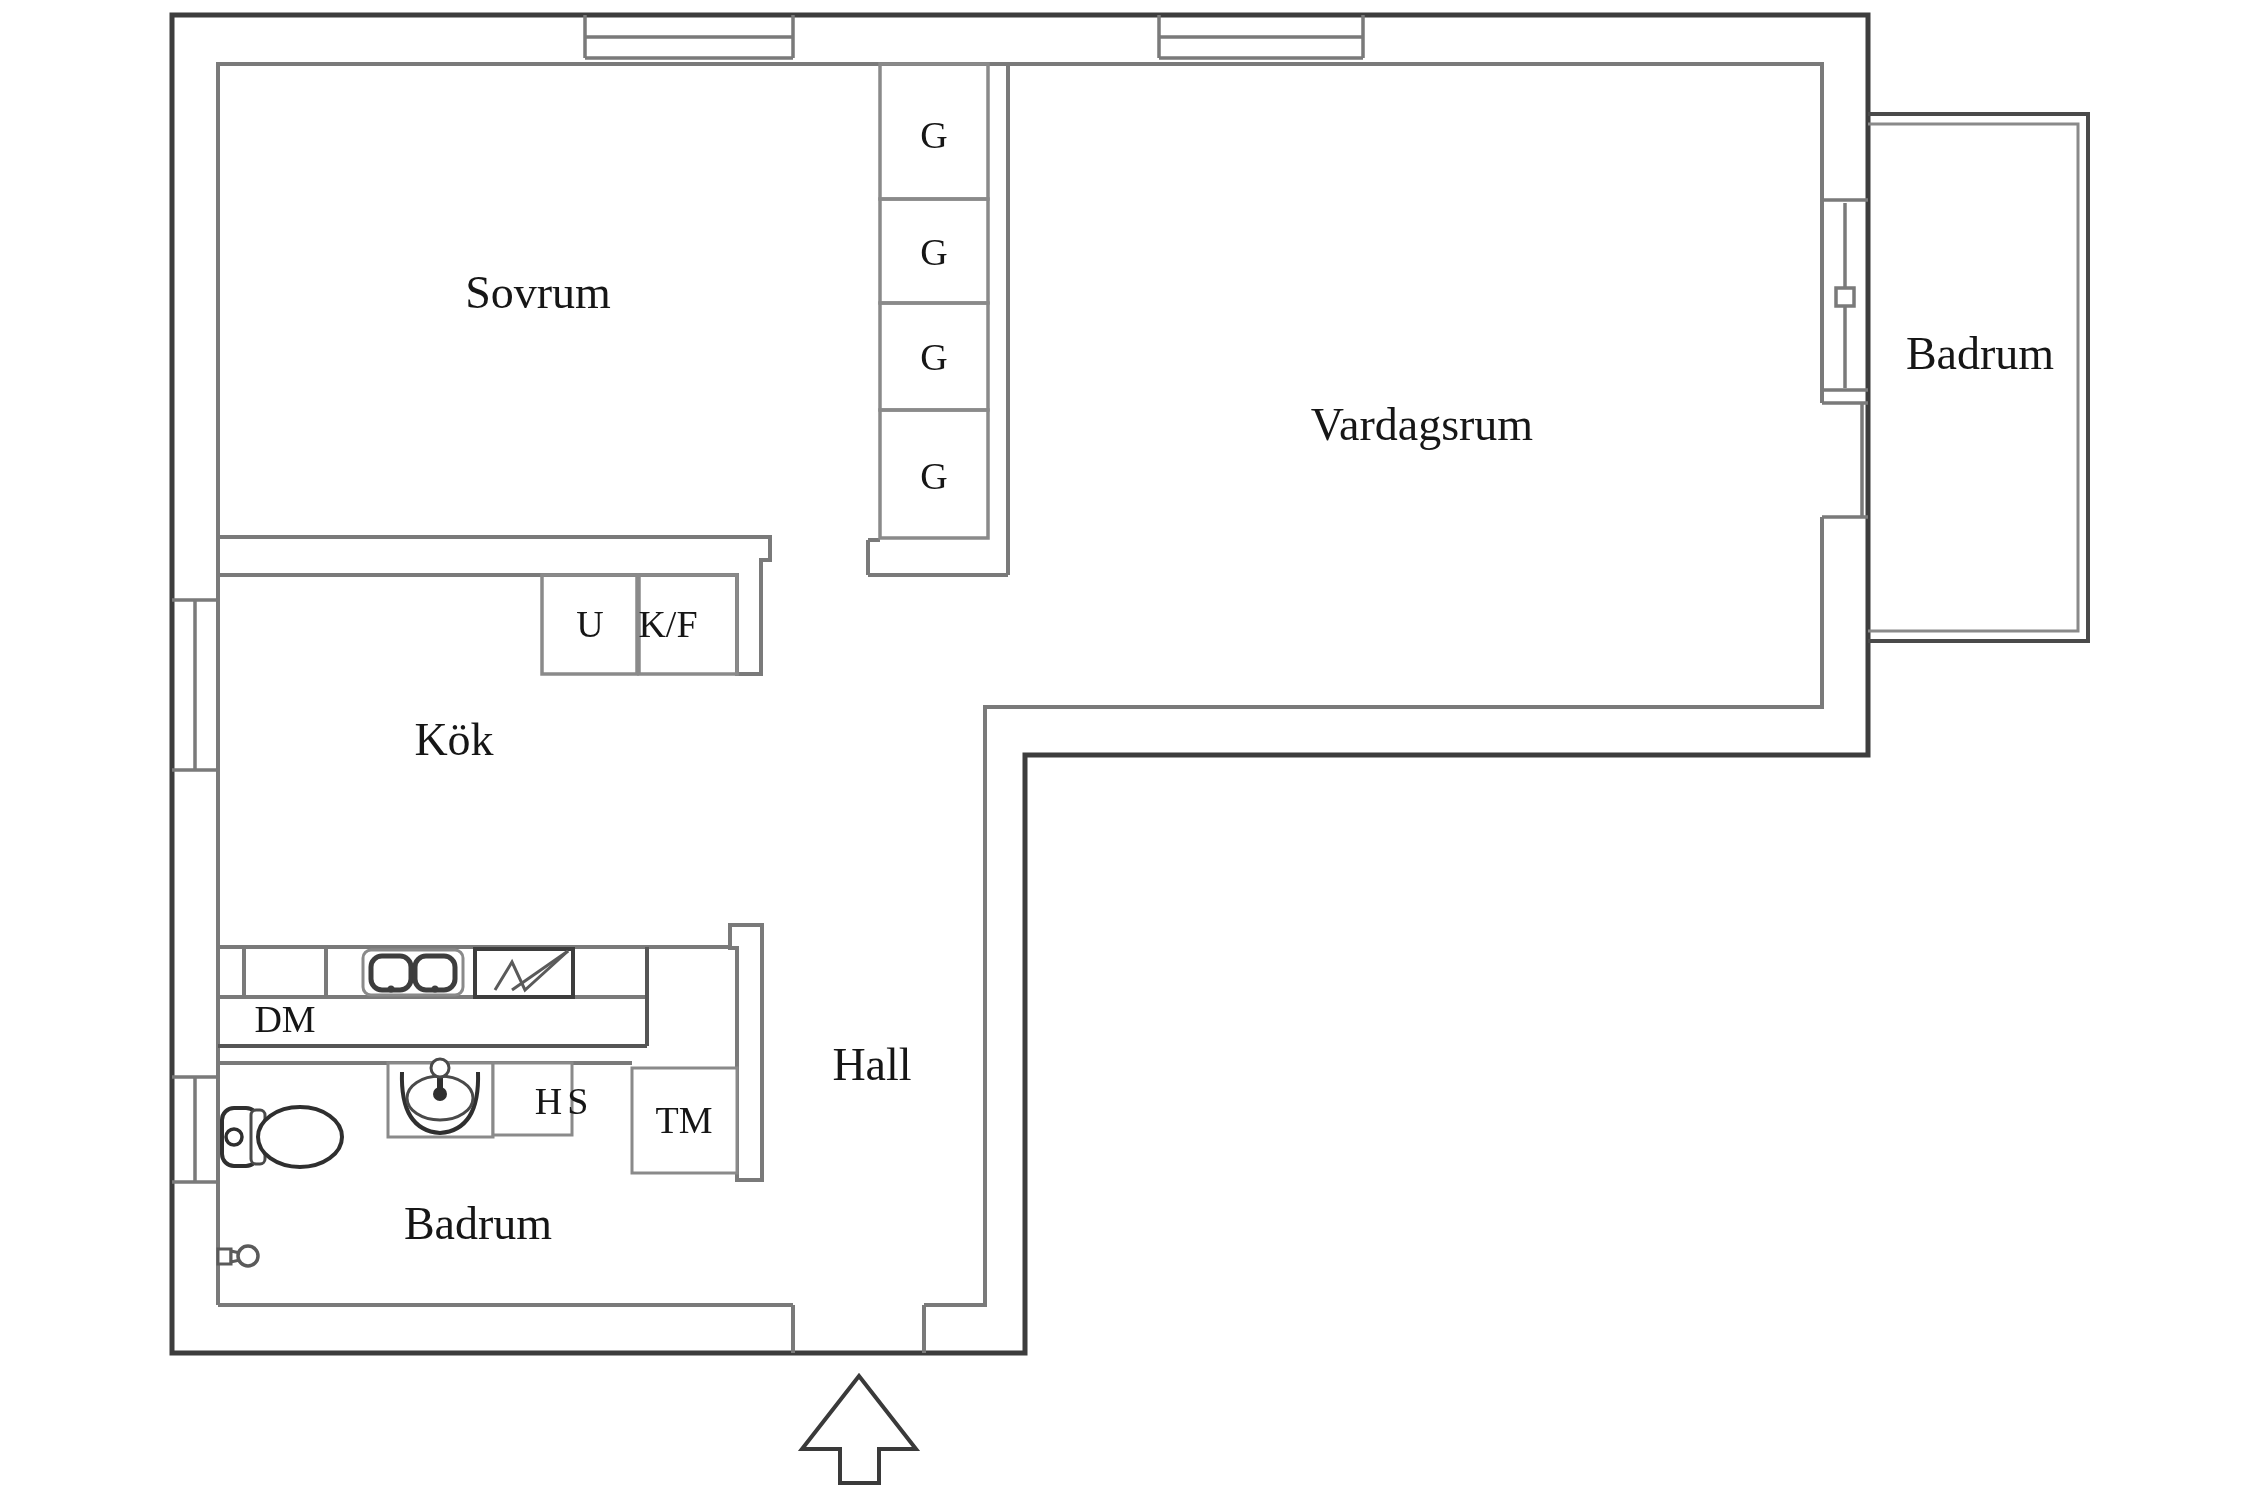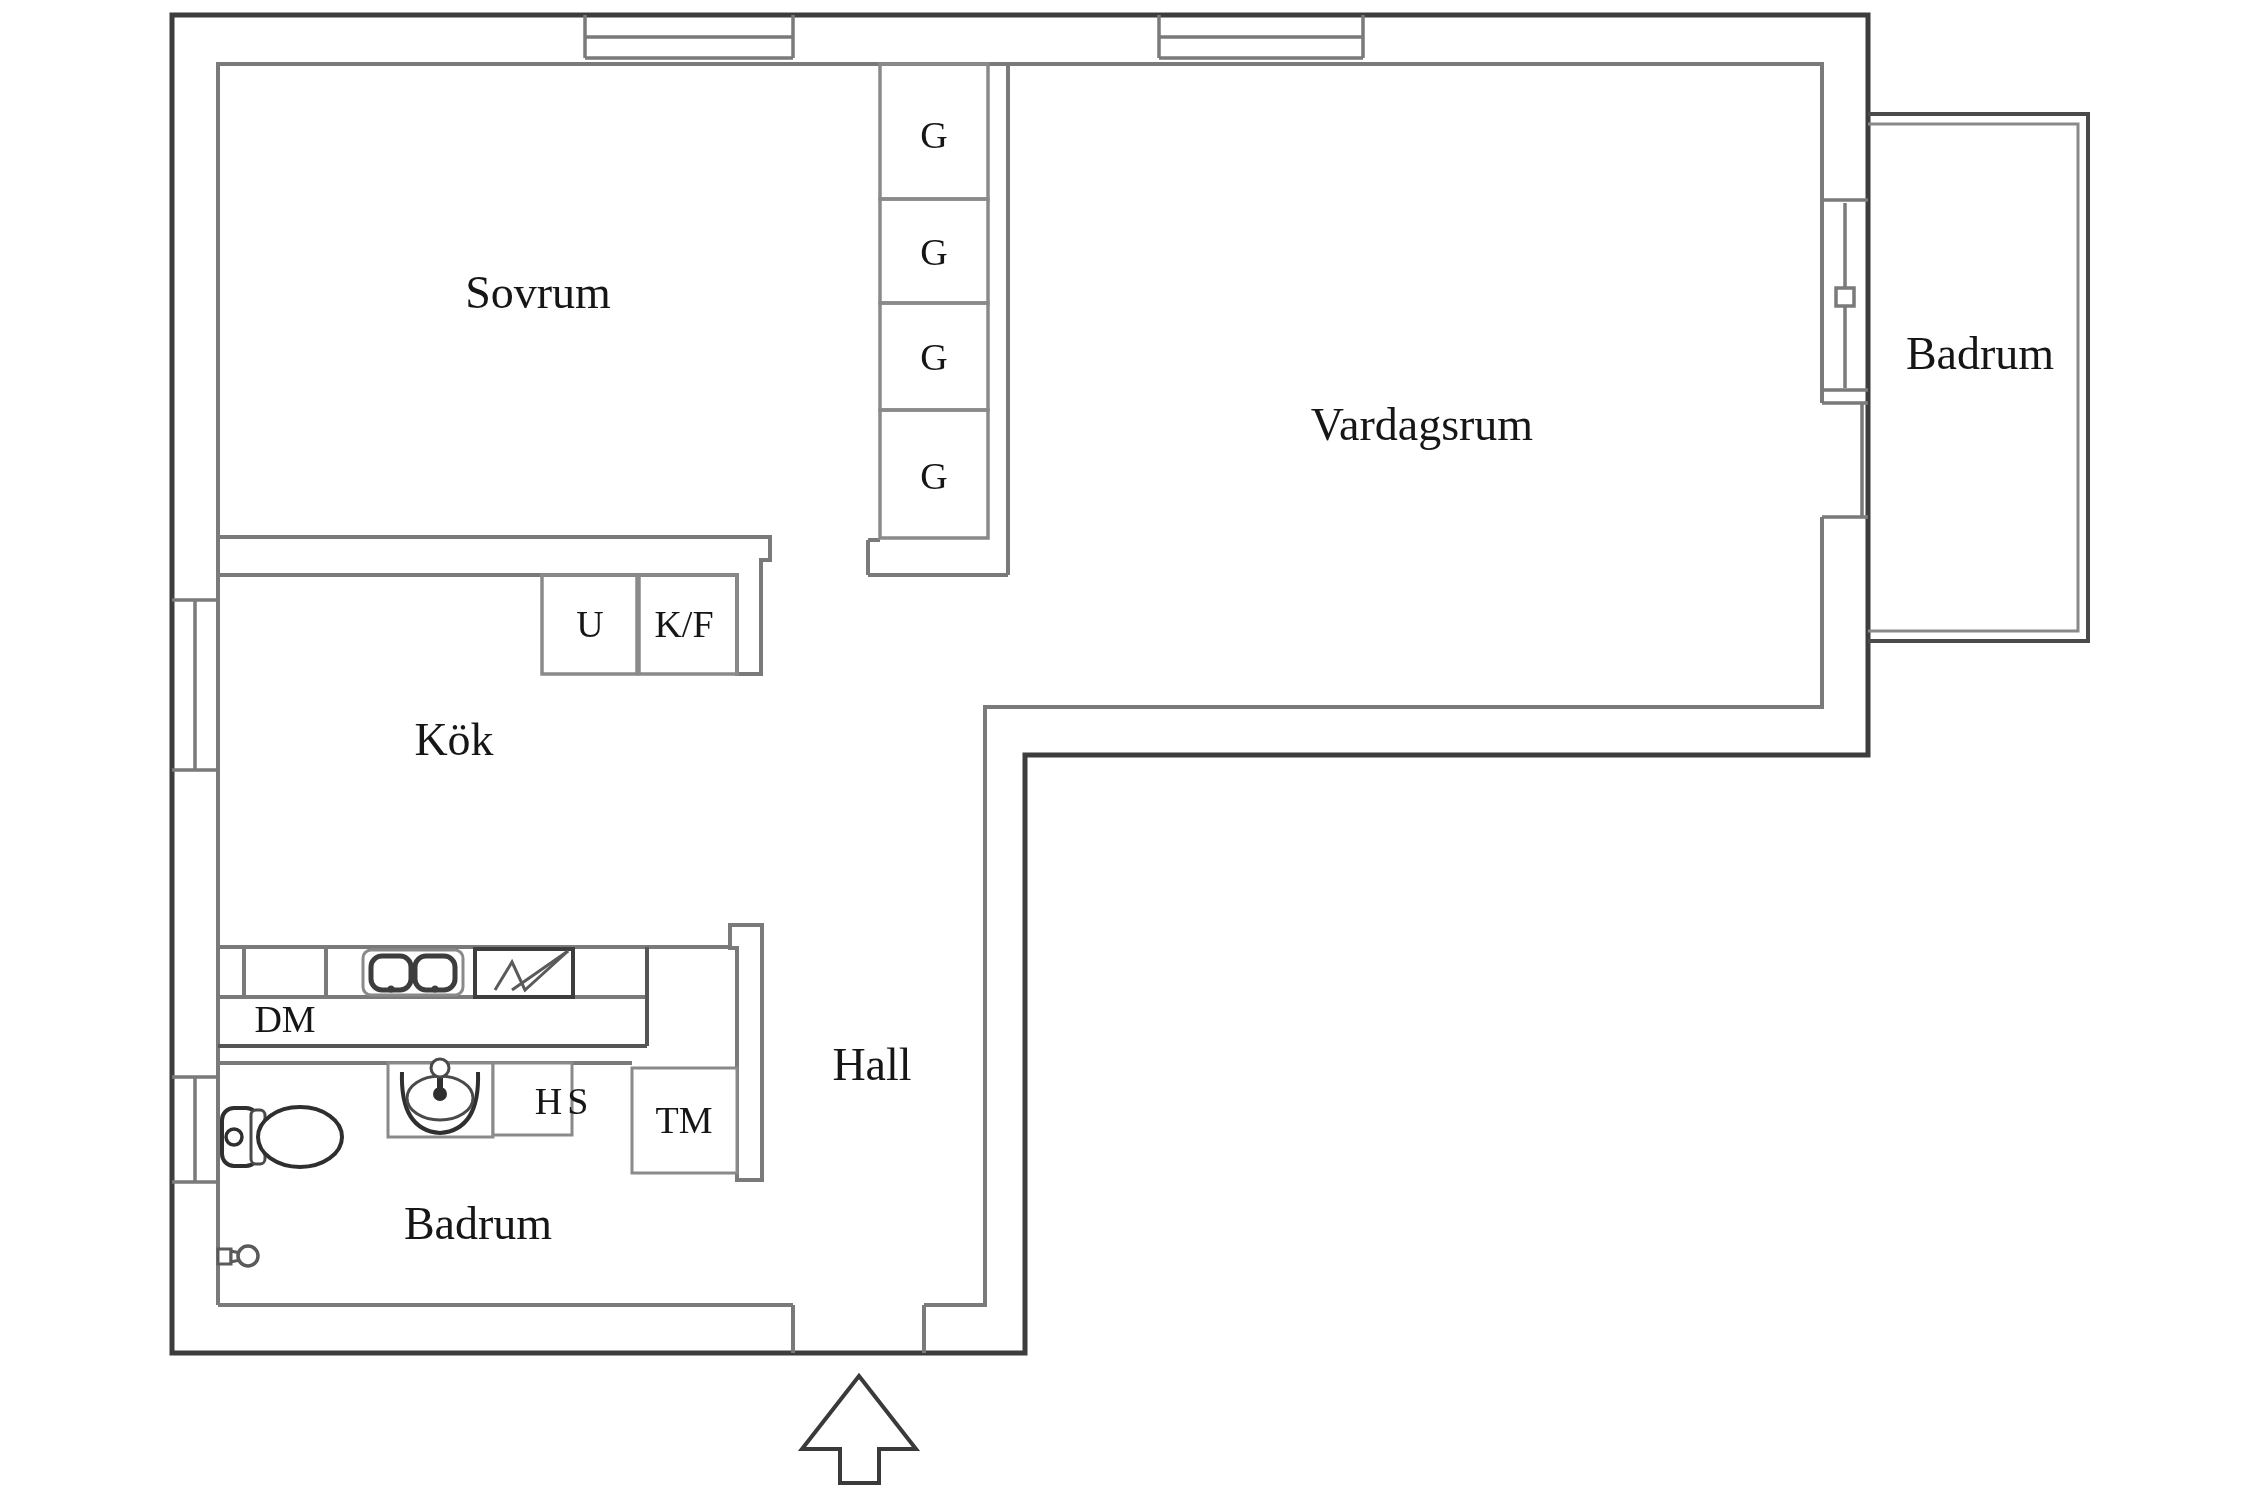--- a/index.html
+++ b/index.html
@@ -25,21 +25,21 @@
   .pos-vardagsrum{left:1422px;top:385px;margin-top:40px;}
   .pos-balkong{left:1980px;top:354px;}
   .pos-kok{left:454px;top:740px;}
   .pos-hall{left:872px;top:1065px;}
   .pos-badrum{left:478px;top:1224px;text-align:center;}
   .pos-g1{left:934px;top:135px;}
   .pos-g2{left:934px;top:252px;}
   .pos-g3{left:934px;top:357px;}
   .pos-g4{left:934px;top:476px;}
   .pos-u{left:590px;top:624px;}
-  .pos-kf{left:684px;top:624px;}
+  .pos-kf{left:668px;top:624px;}
   .pos-dm{left:285px;top:1019px;}
   .pos-hs{left:564px;top:1101px;letter-spacing:5px;}
   .pos-tm{left:684px;top:1120px;text-align:right;}
 </style>
 </head>
 <body>
 
 <div class="plan">
 
   <svg width="2250" height="1500" viewBox="0 0 2250 1500">

